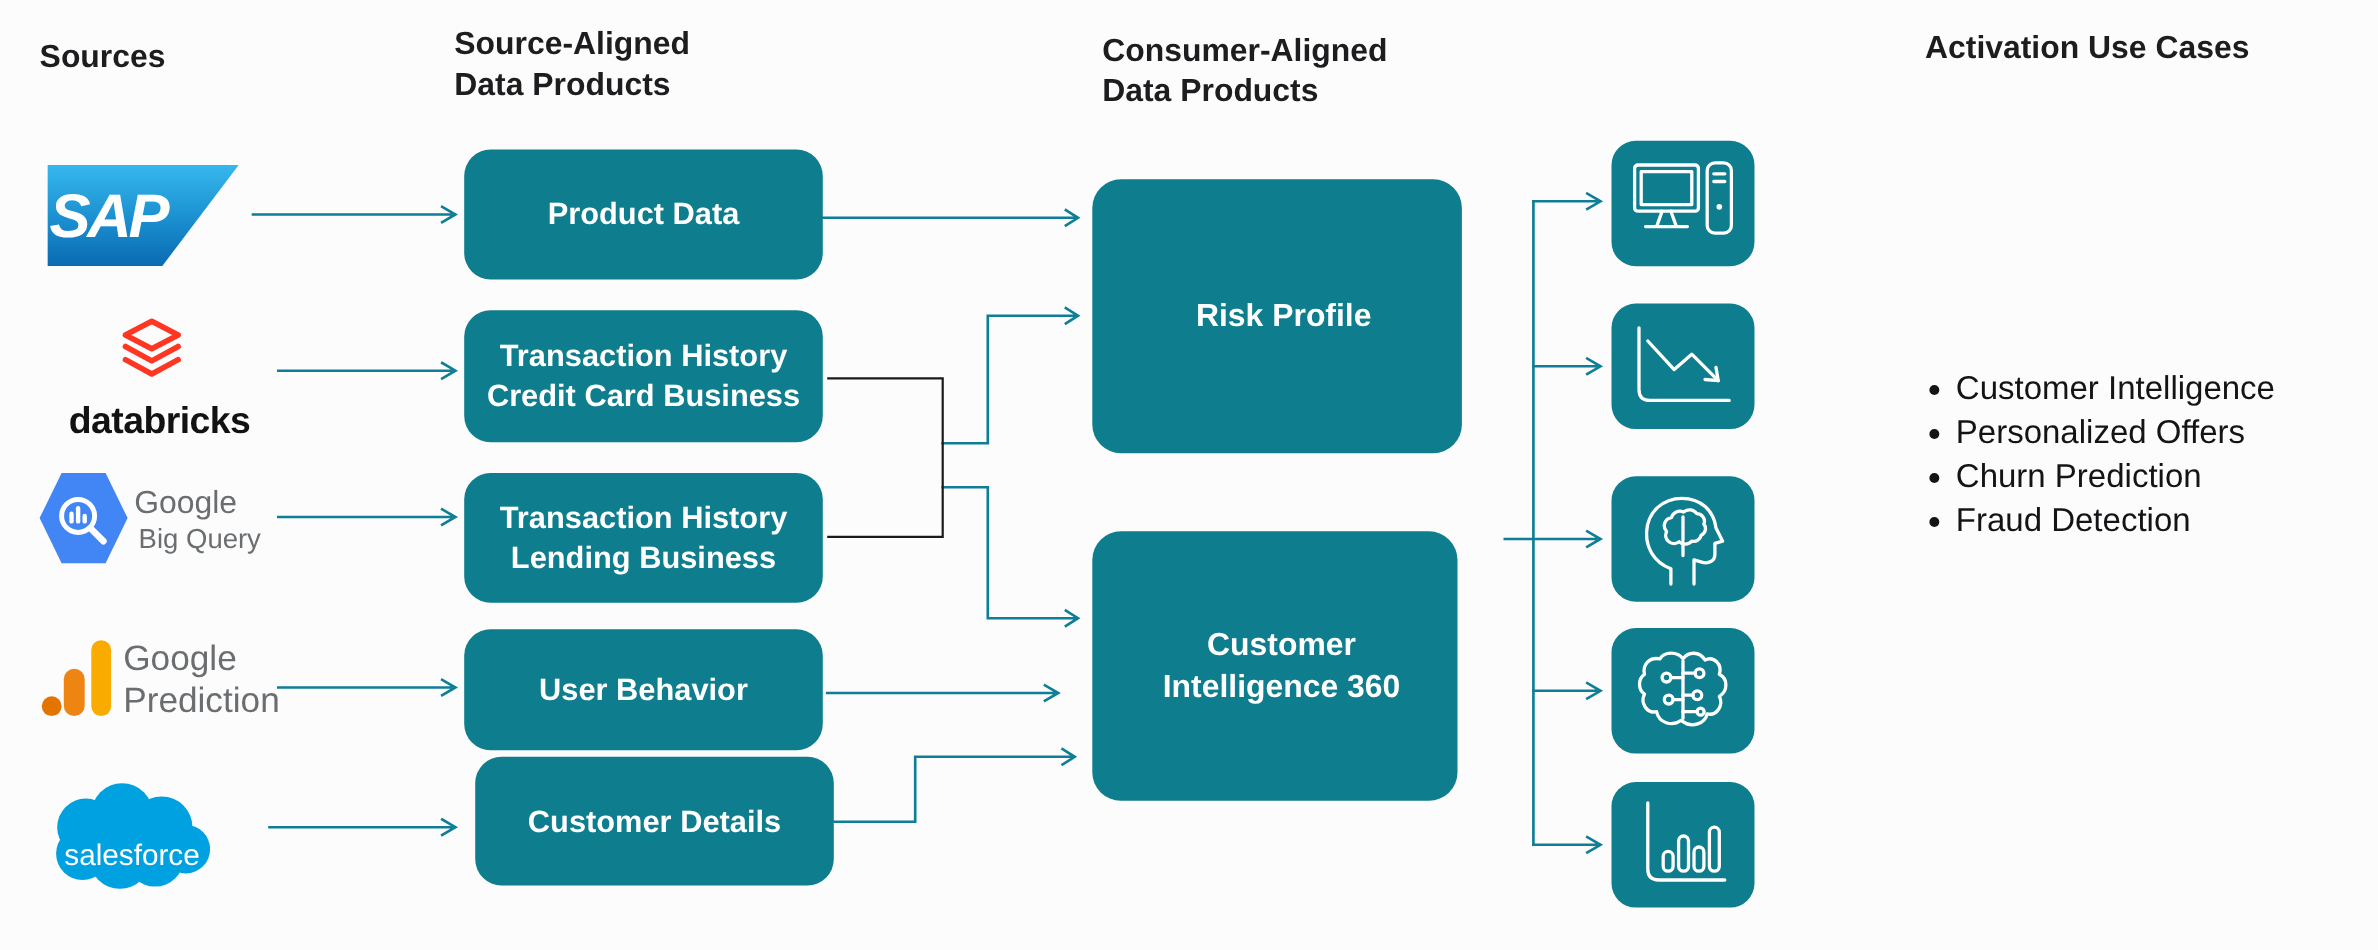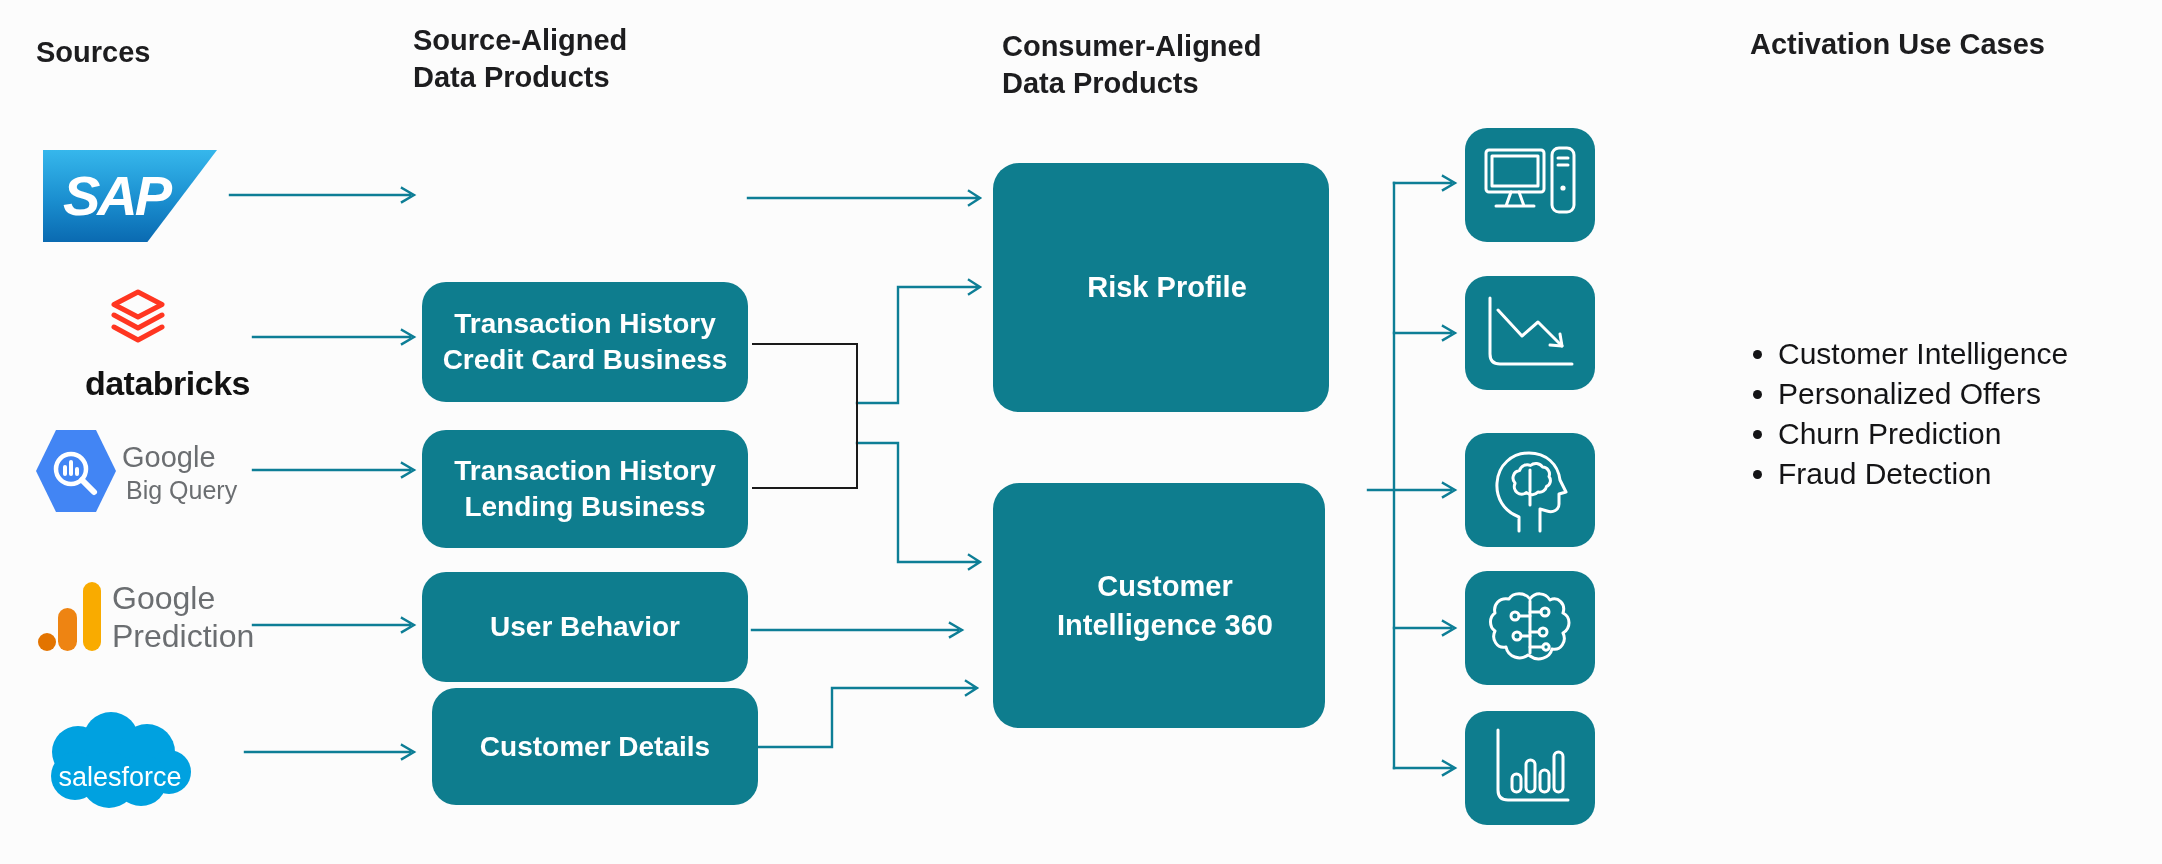--- a/index.html
+++ b/index.html
@@ -30,22 +30,22 @@
         border-radius:22px;display:flex;align-items:center;justify-content:center;}
   #tile-0{top:128px;} #tile-1{top:276px;} #tile-2{top:433px;} #tile-3{top:571px;} #tile-4{top:711px;}
 
   
   .logo{position:absolute;}
   #sap-logo{left:43px;top:150px;width:174px;height:92px;
      background:linear-gradient(180deg,#36b7ec 0%,#1a8ecf 55%,#0a6ab1 100%);
      clip-path:polygon(0 0,100% 0,60% 100%,0 100%);
      display:flex;align-items:center;}
   #sap-logo .saptext{font-size:56px;font-weight:700;font-style:italic;color:#fff;
-     padding-left:20px;letter-spacing:-3px;line-height:92px;}
-  .wordmark-db{position:absolute;left:40px;top:364px;width:210px;text-align:right;
+     padding-left:2px;letter-spacing:-3px;line-height:92px;}
+  .wordmark-db{position:absolute;left:40px;top:364px;width:210px;text-align:center;
      font-size:34px;font-weight:700;letter-spacing:-0.5px;color:#121212;}
   .g-text{position:absolute;color:#6b6e71;}
   #bq-google{left:122px;top:441px;font-size:29px;font-weight:500;}
   #bq-product{left:126px;top:476px;font-size:25px;font-weight:400;}
   #ga-google{left:112px;top:580px;font-size:32px;font-weight:500;}
   #ga-product{left:112px;top:618px;font-size:32px;font-weight:400;}
   #sf-text{position:absolute;left:45px;top:746px;width:150px;text-align:center;
      color:#fff;font-size:27px;font-weight:500;margin-top:16px;}
 
   
@@ -132,20 +132,21 @@
       <circle cx="66" cy="30" r="28"></circle>
       <circle cx="102" cy="42" r="28"></circle>
       <circle cx="124" cy="62" r="22"></circle>
       <circle cx="30" cy="66" r="24"></circle>
       <circle cx="64" cy="70" r="28"></circle>
       <circle cx="96" cy="70" r="26"></circle>
     </g>
   </svg>
   <div id="sf-text">salesforce</div>
 
+  <div class="tealbox sbox" id="sbox-0">Product Data</div>
   <div class="tealbox sbox" id="sbox-1">Transaction History
 Credit Card Business</div>
   <div class="tealbox sbox" id="sbox-2">Transaction History
 Lending Business</div>
   <div class="tealbox sbox" id="sbox-3">User Behavior</div>
   <div class="tealbox sbox" id="sbox-4">Customer Details</div>
 
   <div class="tealbox cbox" id="cbox-0">Risk Profile</div>
   <div class="tealbox cbox" id="cbox-1">Customer
 Intelligence 360</div>

